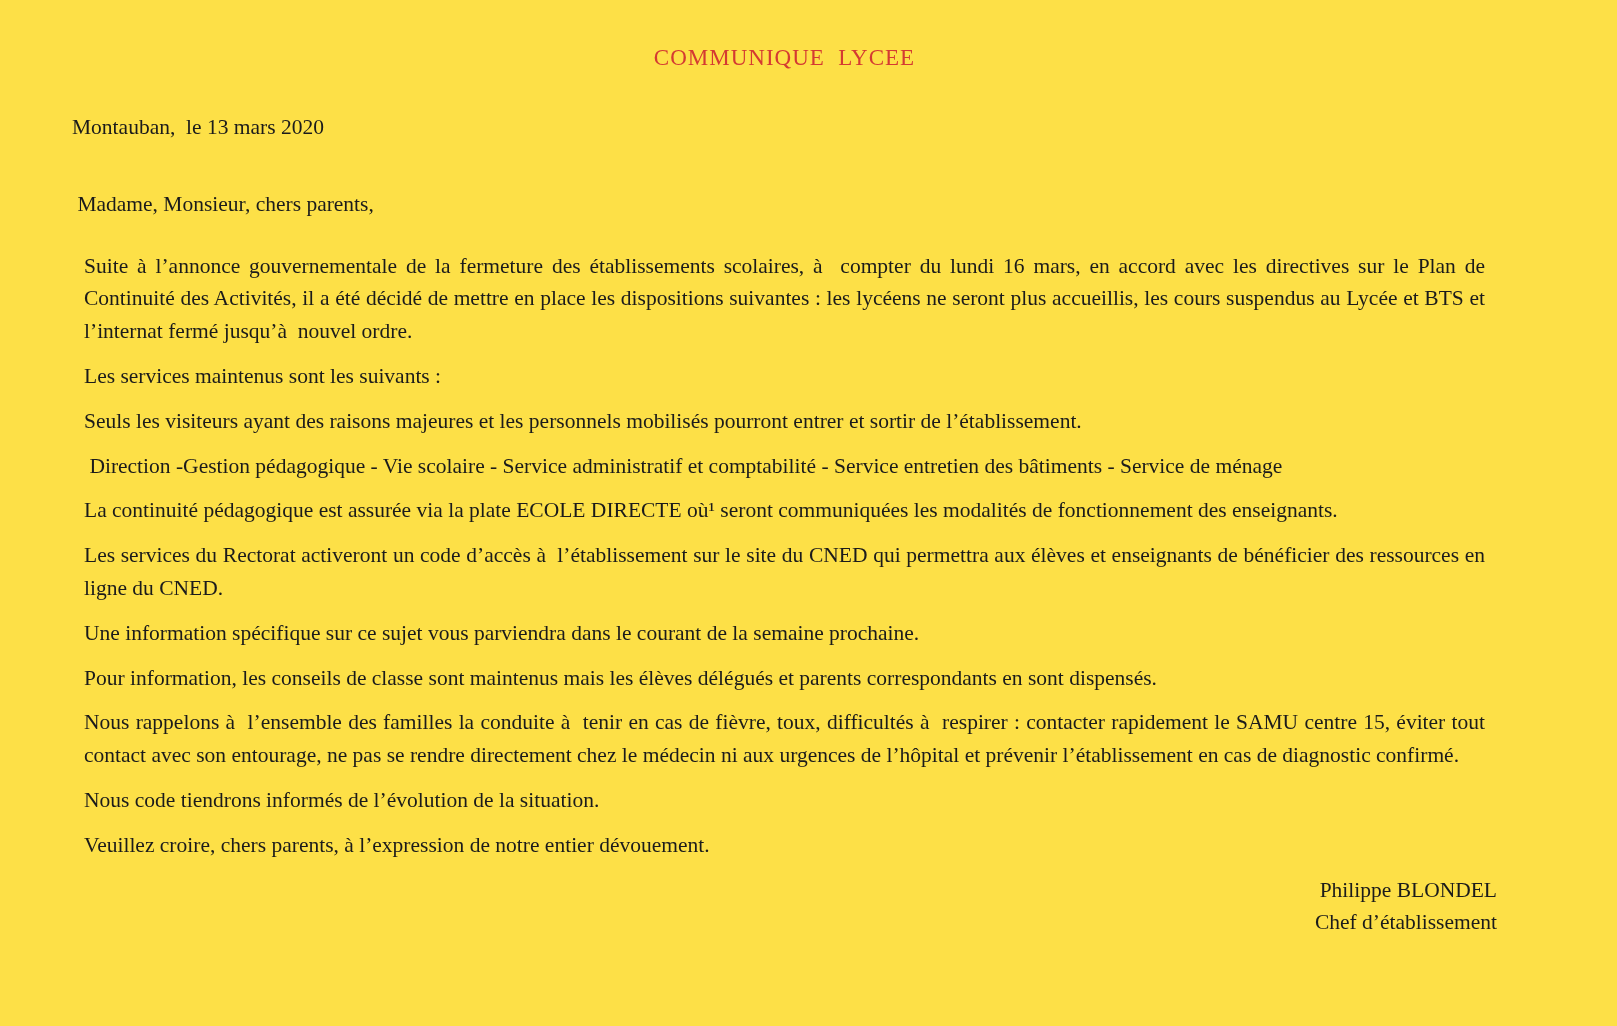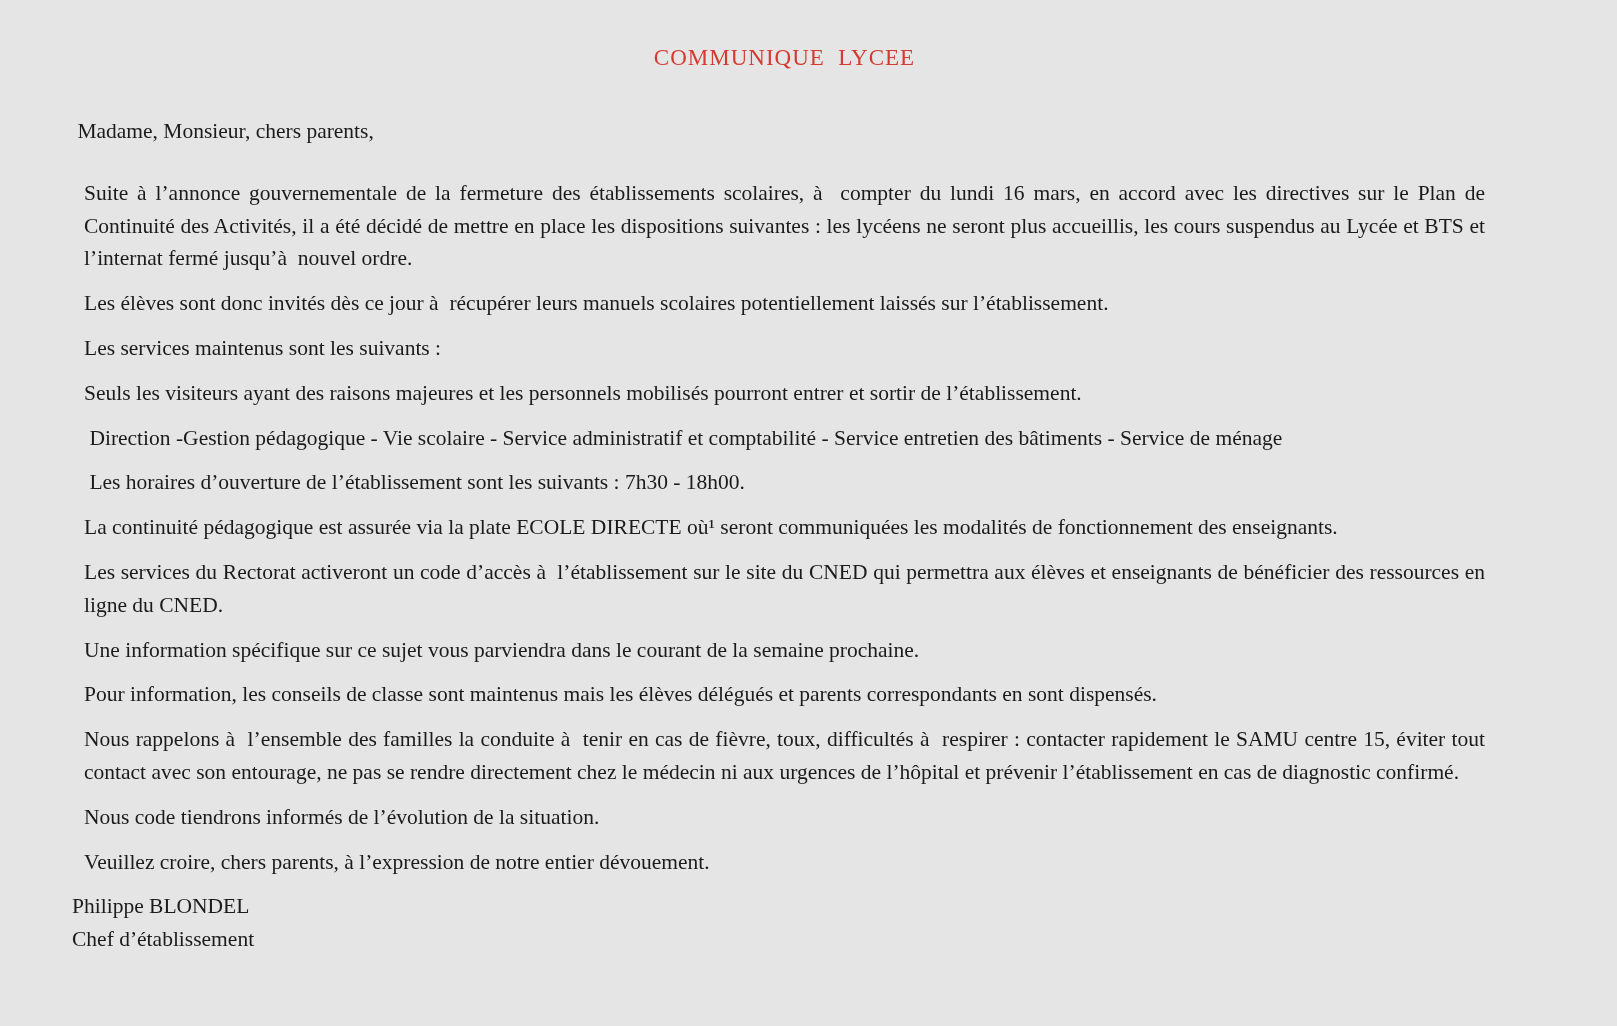--- a/index.html
+++ b/index.html
@@ -13,21 +13,21 @@
     overflow: hidden;
     font-family: "Liberation Serif", "DejaVu Serif", serif;
     color: #1b1b1b;
     -webkit-font-smoothing: antialiased;
   }
   .page {
     box-sizing: border-box;
     width: 1617px;
     height: 1026px;
     padding: 45px 120px 0 72px;
-    background: #e5e5e5;
+    background: #fde047;
   }
   .doc-title {
     text-align: center;
     font-size: 23px;
     line-height: 26px;
     letter-spacing: 1px;
     color: #d43a32;
     white-space: pre;
     font-weight: 400;
   }
@@ -48,43 +48,42 @@
   }
   .body-block p {
     margin: 12px;
     font-size: 21.5px;
     line-height: 32.8px;
     text-align: justify;
     white-space: pre-wrap;
   }
   .signature {
     margin-top: 8px;
-    text-align: left;
+    text-align: right;
     font-size: 21.5px;
     line-height: 32.8px;
   }
   .signature div { white-space: pre; }
 </style>
 </head>
 <body>
 
 <div class="page">
 
   <div class="doc-title" style="color: rgb(212, 58, 50);">COMMUNIQUE  LYCEE</div>
 
+  <div class="dateline">Montauban,  le 13 mars 2020</div>
 
   <div class="salutation"> Madame, Monsieur, chers parents,</div>
 
   <div class="body-block">
     <p>Suite à l’annonce gouvernementale de la fermeture des établissements scolaires, à  compter du lundi 16 mars, en accord avec les directives sur le Plan de Continuité des Activités, il a été décidé de mettre en place les dispositions suivantes : les lycéens ne seront plus accueillis, les cours suspendus au Lycée et BTS et l’internat fermé jusqu’à  nouvel ordre.</p>
-    <p>Les élèves sont donc invités dès ce jour à  récupérer leurs manuels scolaires potentiellement laissés sur l’établissement.</p>
     <p>Les services maintenus sont les suivants :</p>
     <p>Seuls les visiteurs ayant des raisons majeures et les personnels mobilisés pourront entrer et sortir de l’établissement.</p>
     <p> Direction -Gestion pédagogique - Vie scolaire - Service administratif et comptabilité - Service entretien des bâtiments - Service de ménage</p>
-    <p> Les horaires d’ouverture de l’établissement sont les suivants : 7h30 - 18h00.</p>
     <p>La continuité pédagogique est assurée via la plate ECOLE DIRECTE où¹ seront communiquées les modalités de fonctionnement des enseignants.</p>
     <p>Les services du Rectorat activeront un code d’accès à  l’établissement sur le site du CNED qui permettra aux élèves et enseignants de bénéficier des ressources en ligne du CNED.</p>
     <p>Une information spécifique sur ce sujet vous parviendra dans le courant de la semaine prochaine.</p>
     <p>Pour information, les conseils de classe sont maintenus mais les élèves délégués et parents correspondants en sont dispensés.</p>
     <p>Nous rappelons à  l’ensemble des familles la conduite à  tenir en cas de fièvre, toux, difficultés à  respirer : contacter rapidement le SAMU centre 15, éviter tout contact avec son entourage, ne pas se rendre directement chez le médecin ni aux urgences de l’hôpital et prévenir l’établissement en cas de diagnostic confirmé.</p>
     <p>Nous code tiendrons informés de l’évolution de la situation.</p>
     <p>Veuillez croire, chers parents, à l’expression de notre entier dévouement.</p>
   </div>
 
   <div class="signature">

